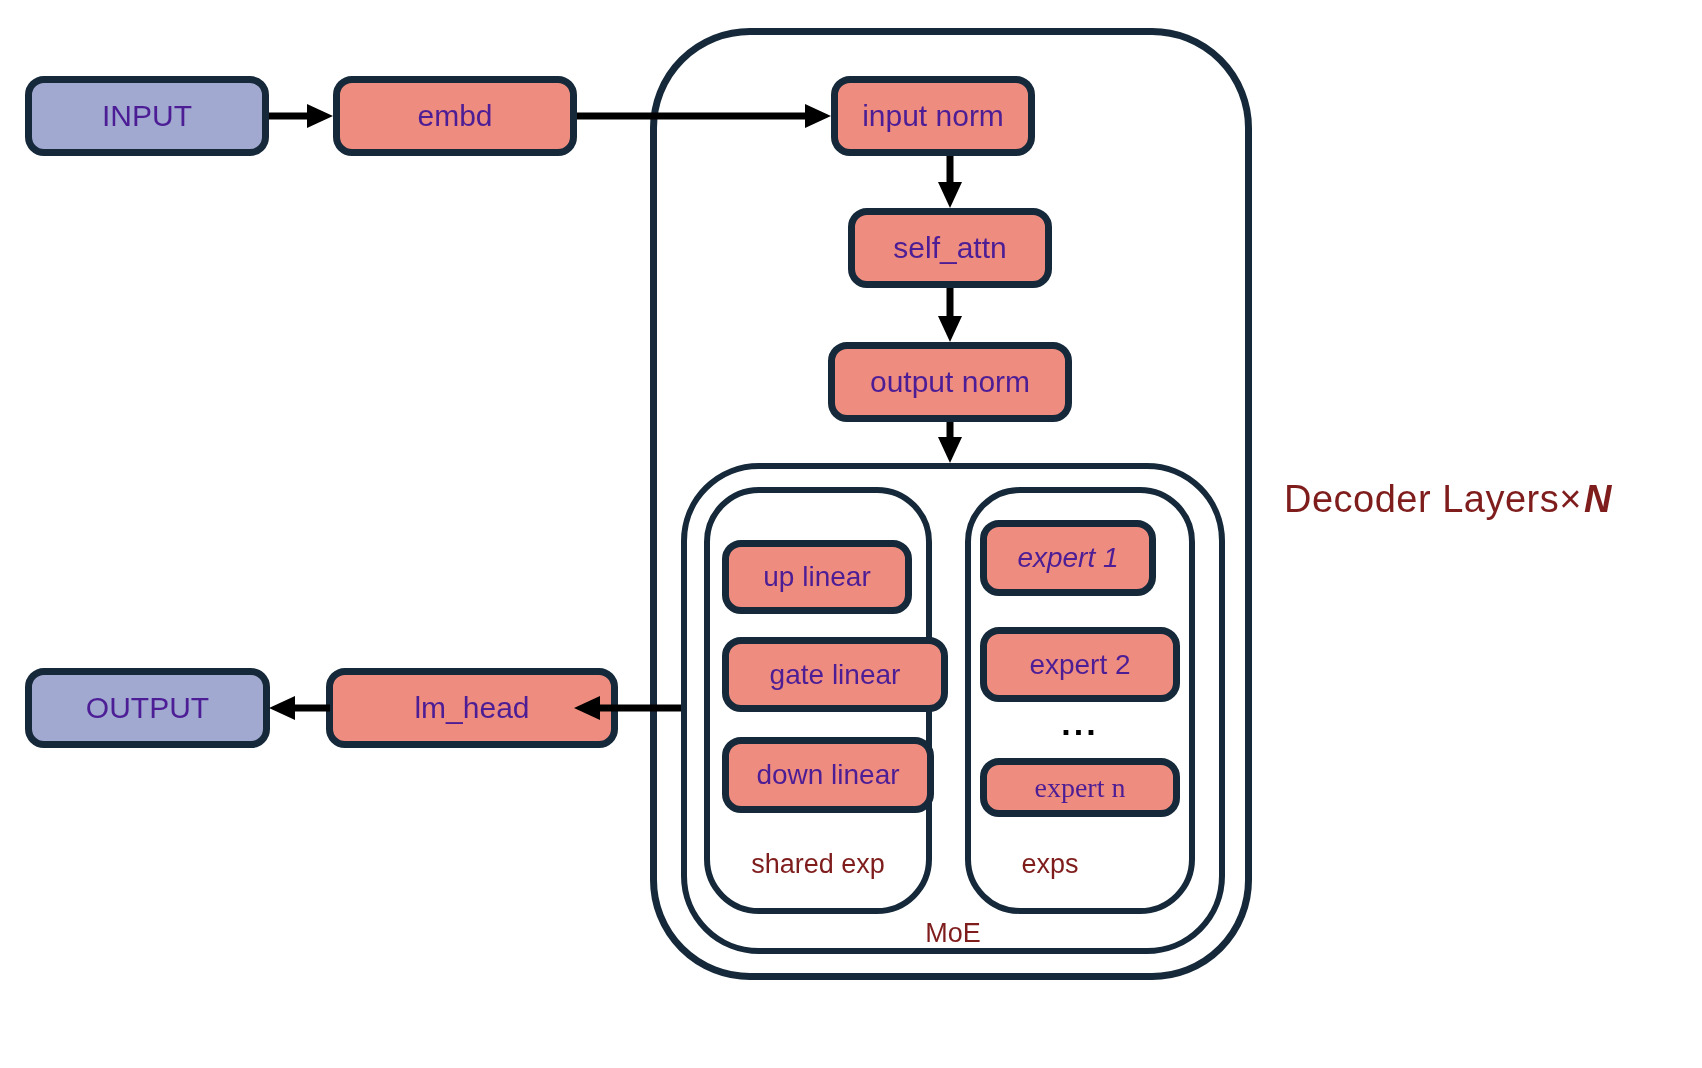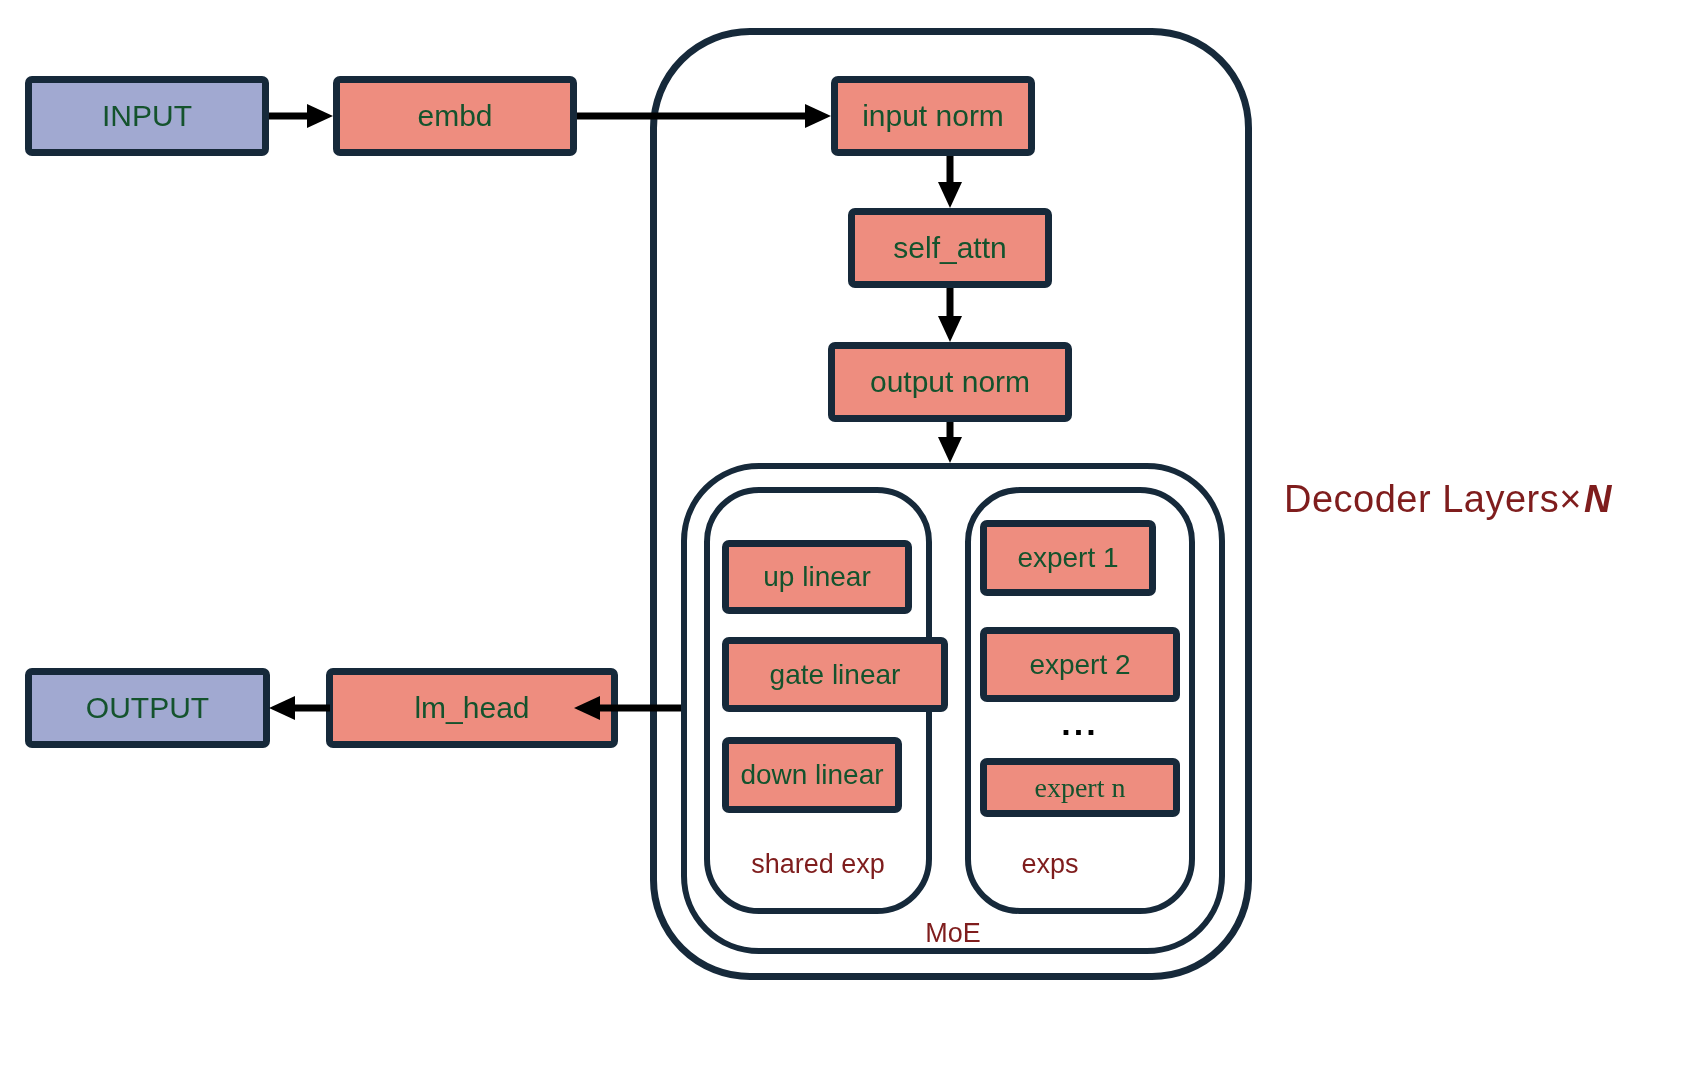--- a/index.html
+++ b/index.html
@@ -13,25 +13,25 @@
     width: 1702px;
     height: 1068px;
     background: #ffffff;
     overflow: hidden;
   }
   
   .node {
     position: absolute;
     box-sizing: border-box;
     border: 7px solid #16293a;
-    border-radius: 7px;
+    border-radius: 19px;
     display: flex;
     align-items: center;
     justify-content: center;
-    color: #14532d;
+    color: #4c1d95;
     font-size: 30px;
     line-height: 1;
     white-space: nowrap;
   }
   .module { background: #ee8d7f; text-align: center; }
   .io     { background: #a1a9d1; }
 
   
   .group {
     position: absolute;
@@ -45,22 +45,22 @@
   .expsbox   { left: 965px; top: 487px; width: 230px; height: 427px; border-radius: 55px; }
 
   
   .n-input      { left: 25px;  top: 76px;  width: 244px; height: 80px; }
   .n-embd       { left: 333px; top: 76px;  width: 244px; height: 80px; }
   .n-inputnorm  { left: 831px; top: 76px;  width: 204px; height: 80px; }
   .n-selfattn   { left: 848px; top: 208px; width: 204px; height: 80px; }
   .n-outputnorm { left: 828px; top: 342px; width: 244px; height: 80px; }
   .n-uplinear   { left: 722px; top: 540px; width: 190px; height: 74px; font-size: 28px; }
   .n-gatelinear { left: 722px; top: 637px; width: 226px; height: 75px; font-size: 28px; }
-  .n-downlinear { left: 722px; top: 737px; width: 180px; height: 76px; font-size: 28px; }
-  .n-expert1    { left: 980px; top: 520px; width: 176px; height: 76px; font-size: 28px; }
+  .n-downlinear { left: 722px; top: 737px; width: 212px; height: 76px; font-size: 28px; }
+  .n-expert1    { left: 980px; top: 520px; width: 176px; height: 76px; font-size: 28px; font-style: italic; }
   .n-expert2    { left: 980px; top: 627px; width: 200px; height: 75px; font-size: 28px; }
   .n-expertn    { left: 980px; top: 758px; width: 200px; height: 59px; font-size: 28px; font-family: Liberation Serif, serif; }
   .n-lmhead     { left: 326px; top: 668px; width: 292px; height: 80px; }
   .n-output     { left: 25px;  top: 668px; width: 245px; height: 80px; text-align: center; }
 
   
   .lbl {
     position: absolute;
     color: #7f1d1d;
     font-size: 27px;

